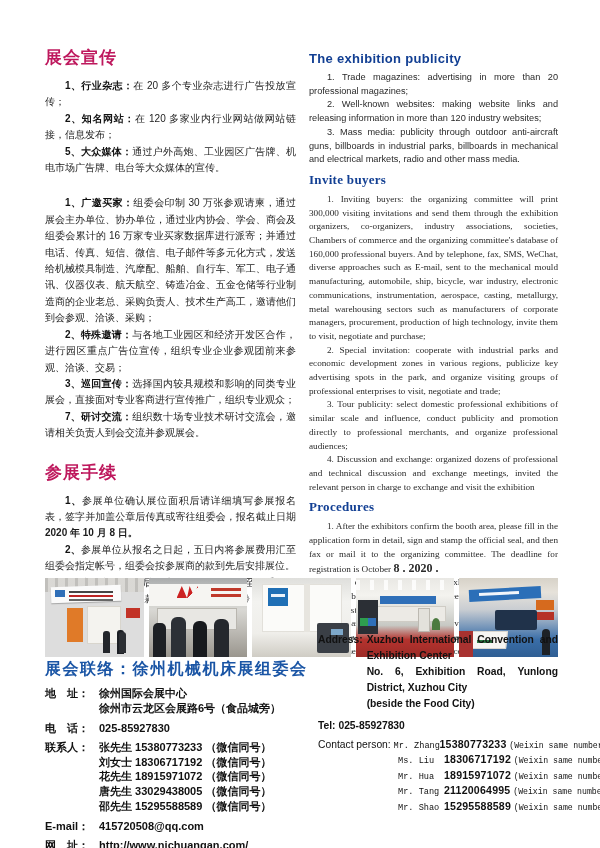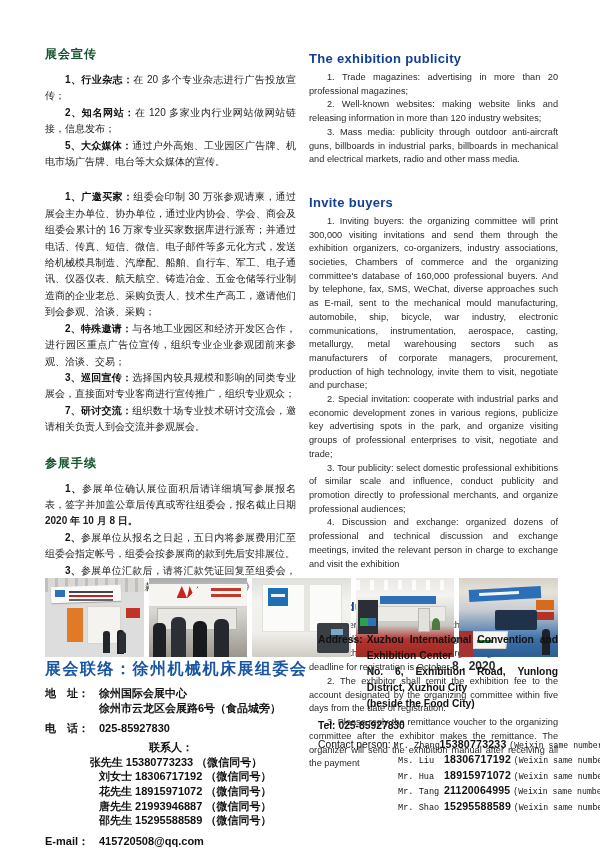--- a/index.html
+++ b/index.html
@@ -5,28 +5,28 @@
   * { box-sizing: border-box; margin: 0; padding: 0; }
   html,body { background:#888; }
   body { font-family:"Liberation Sans","DejaVu Sans",sans-serif; }
   .page { position:relative; width:600px; height:848px; background:#fff; margin:0 auto; overflow:hidden; color:#222; }
 
   
   .cols { display:flex; padding:46px 42px 0 45px; gap:13px; }
   .col-cn { width:251px; }
   .col-en { width:249px; padding-top:5px; }
 
-  .cn-h { color:#14532d; font-size:12px; font-weight:bold; margin:0 0 9px; letter-spacing:1px; }
+  .cn-h { color:#be185d; font-size:17px; font-weight:bold; margin:0 0 9px; letter-spacing:1px; }
   .cn-sec + .cn-sec { margin-top:19px; }
   .cn-item { font-size:10px; line-height:16.4px; text-align:justify; text-indent:20px; color:#1c1c1c; }
   .cn-item b { font-weight:bold; color:#111; }
   .cn-item .tail { font-weight:bold; }
 
   .en-h { color:#123f93; font-size:13px; font-weight:800; margin:0 0 5px; letter-spacing:.3px; }
-  .en-sec + .en-sec { margin-top:28px; }
+  .en-sec + .en-sec { margin-top:5px;font-family:Liberation Serif, serif; }
   .en-item { font-size:9.2px; line-height:13.7px; text-align:justify; text-indent:18px; color:#2a2a2a; }
   .en-item .tail { font-weight:bold; font-size:12px; }
 
   
   .strip { position:absolute; left:45px; top:578px; width:513px; height:79px; display:flex; gap:5px; }
   .ph { position:relative; flex:1; overflow:hidden; background:#ddd; }
   .ph div { position:absolute; }
   
   .p1 { background:linear-gradient(180deg,#c9c8c4 0%,#ececе8 14%,#f2f1ec 45%,#dcd9d2 72%,#b8b4aa 100%); }
   .p1 .truss { left:0; top:0; width:100%; height:14px; background:repeating-linear-gradient(90deg,#b5b3ae 0 3px,#d8d6d1 3px 10px); opacity:.7; }
@@ -78,21 +78,21 @@
   .p5 .redfloor { left:0; bottom:0; width:14px; height:26px; background:#a83230; }
   .p5 .fig { right:8px; bottom:2px; width:8px; height:26px; background:#1d2126; border-radius:4px 4px 0 0; }
 
   
   .contact-cn { position:absolute; left:45px; top:659px; width:262px; }
   .c-head { color:#1a55a5; font-size:16px; font-weight:bold; letter-spacing:1.5px; margin-bottom:6px; white-space:nowrap; }
   .crow { display:flex; font-size:11px; line-height:15.4px; font-weight:bold; color:#111; }
   .clabel { width:54px; flex:none; }
   .cval { flex:1; }
   .mt4 { margin-top:4px;align-items:center; } .mt6 { margin-top:6px; } .mt3 { margin-top:3px; }
-  .person-cn { font-size:11px; line-height:14.6px; font-weight:bold; color:#111; padding-left:54px;flex-direction:column; }
+  .person-cn { font-size:11px; line-height:14.6px; font-weight:bold; color:#111; padding-left:54px; }
   .person-cn.first { padding-left:0; display:flex; }
   .person-cn.first .clabel { width:54px; flex:none; }
 
   .contact-en { position:absolute; left:318px; top:632px; width:240px; color:#111; }
   .erow { display:flex; font-size:10.3px; line-height:16px; font-weight:bold; }
   .elabel { flex:none; margin-right:4px; }
   .elines { flex:1; text-align:justify; }
   .etel { font-size:10.3px; font-weight:bold; margin-top:6px; line-height:15px; }
   .eperson { font-size:10px; line-height:13.4px; padding-left:80px; white-space:nowrap; }
   .eperson.first { padding-left:0; }
@@ -229,21 +229,21 @@
       <span class="clabel">电　话：</span>
       <span class="cval">025-85927830</span>
     </div>
 
     <div class="person-cn first mt4">
       <span class="clabel">联系人：</span>
       <span>张先生 15380773233 （微信同号）</span>
     </div>
     <div class="person-cn">刘女士 18306717192 （微信同号）</div>
     <div class="person-cn">花先生 18915971072 （微信同号）</div>
-    <div class="person-cn">唐先生 21993946887 （微信同号）</div>
+    <div class="person-cn">唐先生 33029438005 （微信同号）</div>
     <div class="person-cn">邵先生 15295588589 （微信同号）</div>
 
     <div class="crow mt6">
       <span class="clabel">E-mail：</span>
       <span class="cval">415720508@qq.com</span>
     </div>
     <div class="crow mt3">
       <span class="clabel">网　址：</span>
       <span class="cval">http://www.njchuangan.com/</span>
     </div>

